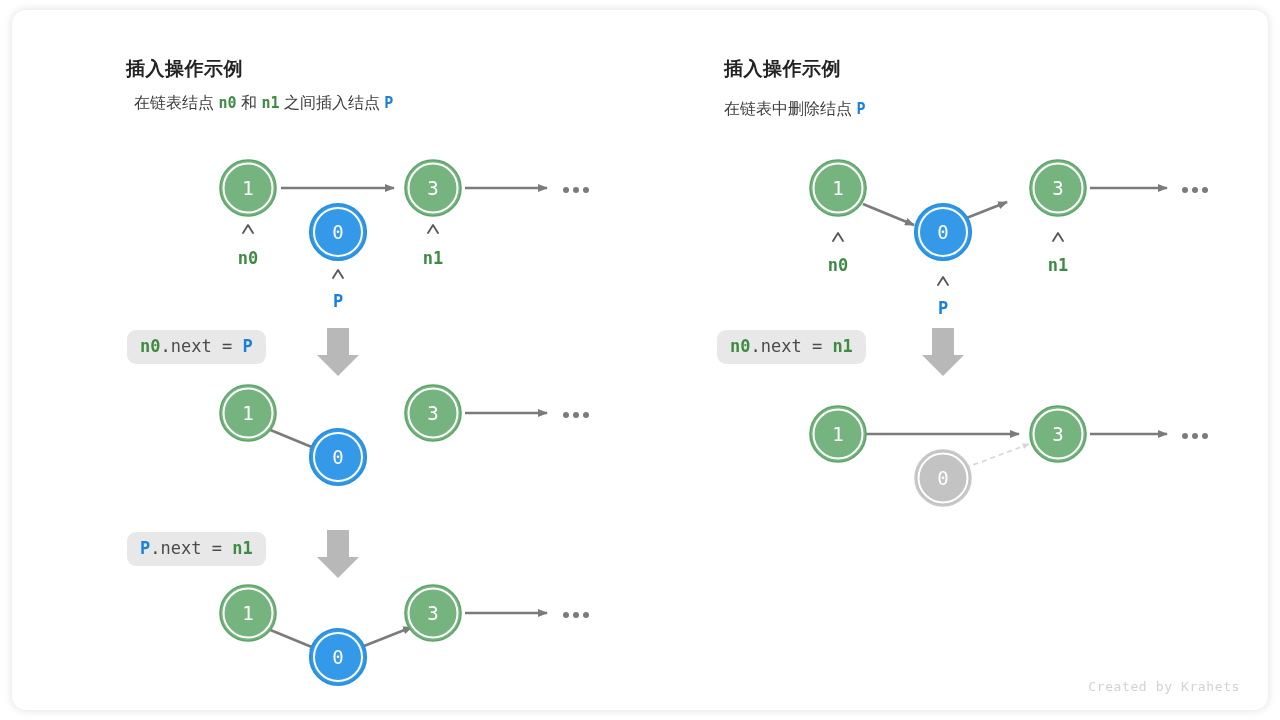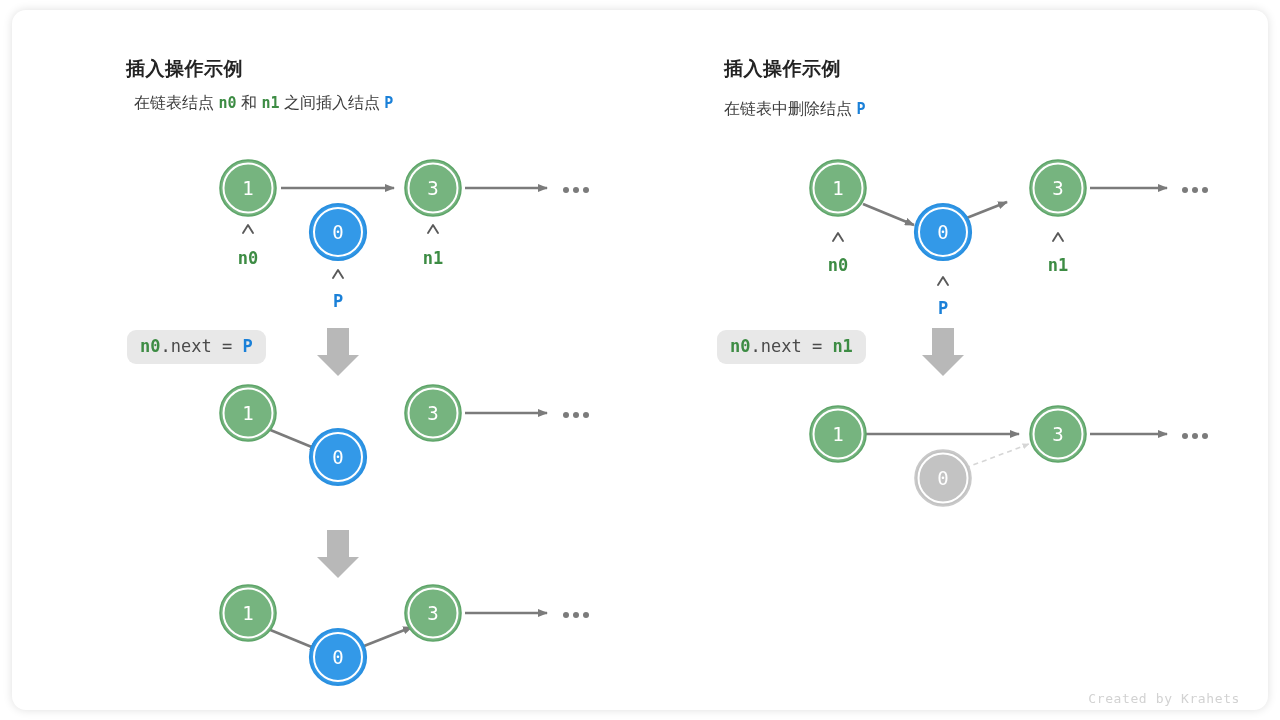--- a/index.html
+++ b/index.html
@@ -63,41 +63,42 @@
   }
   .ptr-label.green{fill:#3d8c44;}
   .ptr-label.blue{fill:#1a80d8;}
   .caret{stroke:#5a5a5a;stroke-width:1.9;fill:none;stroke-linecap:round;stroke-linejoin:round;}
   .edge{stroke:#7b7b7b;stroke-width:2.6;fill:none;}
   .edge-dashed{stroke:#d6d6d6;stroke-width:1.6;fill:none;stroke-dasharray:5 4;}
   .dots circle{fill:#7b7b7b;}
 
   #credit{
     position:absolute;
-    right:28px;bottom:4px;
+    right:28px;bottom:16px;
     font-family:"DejaVu Sans Mono","Liberation Mono",monospace;
     font-size:13px;
     color:#d2d2d2;
     letter-spacing:0.6px;
     white-space:nowrap;
   }
 </style>
 </head>
 <body>
 
 <div id="card">
 
   <div class="panel" id="panel-insert">
 
     <div class="panel-title" style="left:114px;top:46px;">插入操作示例</div>
 
     <div class="panel-sub" style="left:122px;top:83px;"><span>在链表结点 </span><span class="v-green">n0</span><span> 和 </span><span class="v-green">n1</span><span> 之间插入结点 </span><span class="v-blue">P</span></div>
 
     <div class="code-box" style="left:115px;top:320px;"><span class="c-green">n0</span><span>.next = </span><span class="c-blue">P</span></div>
 
+    <div class="code-box" style="left:115px;top:522px;"><span class="c-blue">P</span><span>.next = </span><span class="c-green">n1</span></div>
 
     <svg class="diagram" width="628" height="700" viewBox="0 0 628 700">
       <defs>
         <marker id="ah-gray" markerWidth="10" markerHeight="8" refX="9" refY="4" orient="auto" markerUnits="userSpaceOnUse">
           <path d="M0,0 L10,4 L0,8 z" fill="#7b7b7b"></path>
         </marker>
         <marker id="ah-light" markerWidth="7" markerHeight="6" refX="6.5" refY="3" orient="auto" markerUnits="userSpaceOnUse">
           <path d="M0,0 L7,3 L0,6 z" fill="#d6d6d6"></path>
         </marker>
       </defs>

